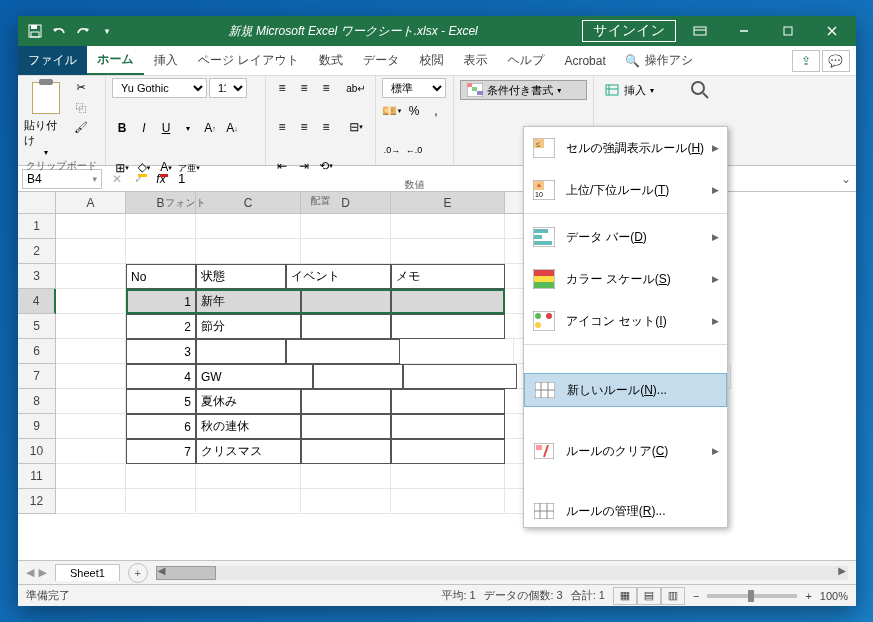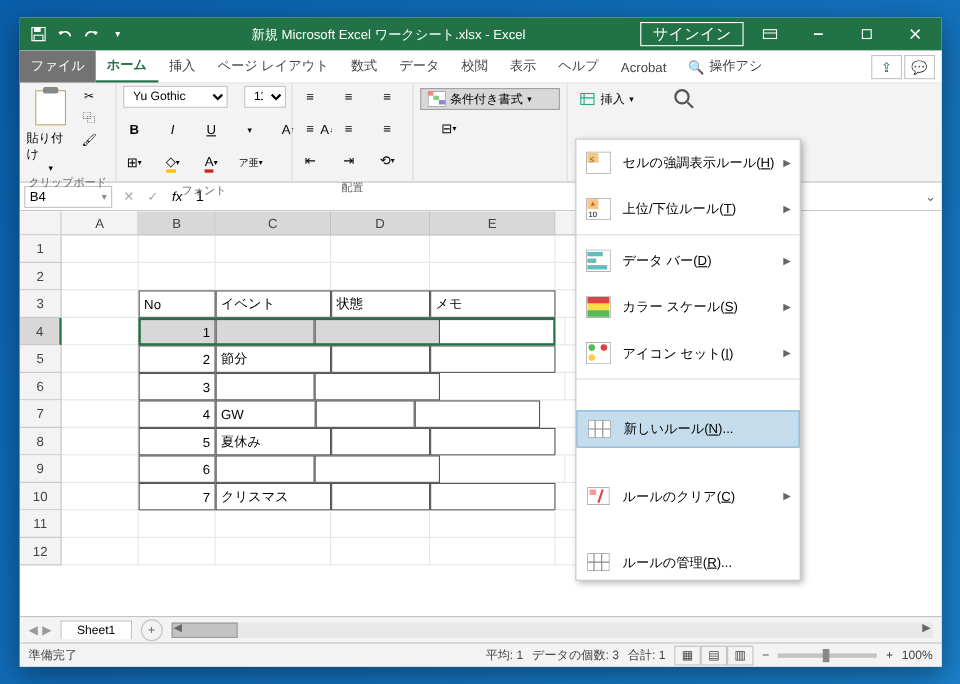--- a/index.html
+++ b/index.html
@@ -1,40 +1,40 @@
 <!DOCTYPE html>
 <html><head>
 <meta charset="utf-8">
 <style>
 * { margin: 0; padding: 0; box-sizing: border-box; font-family: "Yu Gothic", "Meiryo", sans-serif; }
 body { background: linear-gradient(135deg, #0a5da8 0%, #1a7fc9 100%); width: 873px; height: 622px; position: relative; }
 .window { position: absolute; left: 18px; top: 16px; width: 838px; height: 590px; background: #fff; box-shadow: 0 8px 24px rgba(0,0,0,0.4); display: flex; flex-direction: column; }
 .titlebar { background: #217346; height: 30px; display: flex; align-items: center; color: #fff; font-size: 12px; }
 .qat { display: flex; gap: 6px; padding: 0 8px; align-items: center; }
 .qat-btn { width: 18px; height: 18px; display: flex; align-items: center; justify-content: center; cursor: pointer; }
-.title-center { flex: 1; text-align: center; }
+.title-center { flex: 1; text-align: center; font-style: italic; }
 .title-right { display: flex; align-items: center; gap: 4px; padding-right: 4px; }
 .signin { border: 1px solid #fff; padding: 1px 10px; font-size: 14px; cursor: pointer; }
 .win-btn { width: 40px; height: 30px; display: flex; align-items: center; justify-content: center; cursor: pointer; }
 .tabbar { background: #fff; height: 30px; display: flex; align-items: center; border-bottom: 1px solid #dcdcdc; font-size: 12px; }
 .tab { padding: 0 10px; height: 100%; display: flex; align-items: center; cursor: pointer; color: #444; }
-.tab.file { background: #737373; color: #fff; }
+.tab.file { background: #0c4a6e; color: #fff; }
 .tab.active { border-bottom: 2px solid #217346; color: #217346; font-weight: bold; }
 .tabbar-right { margin-left: auto; display: flex; align-items: center; gap: 2px; padding-right: 6px; }
 .collapse-btn, .comment-btn { width: 28px; height: 22px; border: 1px solid #c3c3c3; display: flex; align-items: center; justify-content: center; cursor: pointer; font-size: 12px; }
 .ribbon { background: #f3f3f3; height: 90px; display: flex; border-bottom: 1px solid #c3c3c3; position: relative; }
 .rgroup { border-right: 1px solid #dcdcdc; display: flex; flex-direction: column; padding: 2px 6px 0 6px; font-size: 11px; }
 .rgroup-content { flex: 1; display: flex; align-items: flex-start; gap: 4px; }
 .rgroup-label { text-align: center; font-size: 10px; color: #666; padding: 2px 0; }
 .paste-big { display: flex; flex-direction: column; align-items: center; width: 44px; cursor: pointer; }
 .paste-icon { width: 28px; height: 32px; background: #fff; border: 1px solid #c3a468; position: relative; margin-top: 4px; }
 .paste-icon::before { content: ""; position: absolute; top: -4px; left: 6px; width: 14px; height: 6px; background: #888; border-radius: 2px; }
 .mini-col { display: flex; flex-direction: column; gap: 2px; }
 .mini-btn { width: 18px; height: 18px; display: flex; align-items: center; justify-content: center; cursor: pointer; font-size: 11px; }
-.font-row { display: flex; gap: 15px; align-items: center; margin-bottom: 6px; }
+.font-row { display: flex; gap: 2px; align-items: center; margin-bottom: 16px; }
 .font-select { border: 1px solid #c3c3c3; height: 20px; font-size: 11px; padding: 0 4px; background: #fff; }
 .fbtn { min-width: 20px; height: 20px; display: flex; align-items: center; justify-content: center; cursor: pointer; font-size: 12px; }
 .dropdown-menu { position: absolute; left: 505px; top: 110px; width: 205px; background: #fff; border: 1px solid #c3c3c3; box-shadow: 2px 2px 6px rgba(0,0,0,0.3); font-size: 12px; z-index: 100; }
 .menu-item { display: flex; align-items: center; padding: 10px 8px; cursor: pointer; gap: 10px; position: relative; }
 .menu-item.hover { background: #c4dcec; border: 1px solid #7eb4d8; padding: 9px 7px; }
 .menu-item.small { padding: 5px 8px; margin-top: 28px; }
 .menu-icon { width: 24px; height: 22px; display: flex; align-items: center; justify-content: center; }
 .menu-arrow { position: absolute; right: 8px; font-size: 9px; color: #666; }
 .menu-sep { height: 1px; background: #dcdcdc; margin: 2px 0; }
 .formula-bar { height: 26px; display: flex; align-items: center; border-bottom: 1px solid #c3c3c3; font-size: 12px; background: #fff; }
@@ -220,20 +220,35 @@
         </div>
         <div class="font-row">
           <div class="fbtn">⇤</div>
           <div class="fbtn">⇥</div>
           <div class="fbtn">⟲<span style="font-size:7px">▾</span></div>
         </div>
       </div>
       <div class="rgroup-label">配置</div>
     </div>
 
+    <div class="rgroup" style="width:78px">
+      <div class="rgroup-content" style="flex-direction:column;gap:3px">
+        <select class="font-select" style="width:64px"><option>標準</option></select>
+        <div class="font-row">
+          <div class="fbtn">💴<span style="font-size:7px">▾</span></div>
+          <div class="fbtn">%</div>
+          <div class="fbtn">,</div>
+        </div>
+        <div class="font-row">
+          <div class="fbtn" style="font-size:9px">.0→</div>
+          <div class="fbtn" style="font-size:9px">←.0</div>
+        </div>
+      </div>
+      <div class="rgroup-label">数値</div>
+    </div>
 
     <div class="rgroup" style="width:140px;padding-top:4px">
       <div class="cf-btn">
         <svg width="16" height="14">
             <rect x="0" y="0" width="16" height="14" fill="#fff" stroke="#888"></rect>
             <rect x="0" y="0" width="5" height="4" fill="#e88"></rect>
             <rect x="5" y="4" width="5" height="4" fill="#8c8"></rect>
             <rect x="10" y="8" width="6" height="4" fill="#88c"></rect>
           </svg>
         <span>条件付き書式</span>
@@ -418,29 +433,30 @@
             <div class="cell" style="width: 70px;"></div>
             <div class="cell" style="width: 105px;"></div>
             <div class="cell" style="width: 90px;"></div>
             <div class="cell" style="width: 114px;"></div>
             <div class="cell" style="width: 114px;"></div>
             <div class="cell" style="width: 100px;"></div>
           </div>
           <div class="cell-row">
             <div class="cell" style="width: 70px;"></div>
             <div class="cell tborder" style="width: 70px;">No</div>
+            <div class="cell tborder" style="width: 90px;">状態</div>
             <div class="cell tborder" style="width: 105px;">イベント</div>
-            <div class="cell tborder" style="width: 90px;">状態</div>
             <div class="cell tborder" style="width: 114px;">メモ</div>
             <div class="cell" style="width: 114px;"></div>
             <div class="cell" style="width: 100px;"></div>
           </div>
           <div class="cell-row">
             <div class="cell" style="width: 70px;"></div>
             <div class="cell tborder num" style="width: 70px; background: rgb(216, 216, 216);">1</div>
+            <div class="cell tborder" style="width: 105px; background: rgb(216, 216, 216);">新年</div>
             <div class="cell tborder" style="width: 90px; background: rgb(216, 216, 216);"></div>
             <div class="cell tborder" style="width: 114px; background: rgb(216, 216, 216);"></div>
             <div class="cell" style="width: 114px;"></div>
             <div class="cell" style="width: 100px;"></div>
           </div>
           <div class="cell-row">
             <div class="cell" style="width: 70px;"></div>
             <div class="cell tborder num" style="width: 70px;">2</div>
             <div class="cell tborder" style="width: 105px;">節分</div>
             <div class="cell tborder" style="width: 90px;"></div>
@@ -452,38 +468,39 @@
             <div class="cell" style="width: 70px;"></div>
             <div class="cell tborder num" style="width: 70px;">3</div>
             <div class="cell tborder" style="width: 90px;"></div>
             <div class="cell tborder" style="width: 114px;"></div>
             <div class="cell" style="width: 114px;"></div>
             <div class="cell" style="width: 100px;"></div>
           </div>
           <div class="cell-row">
             <div class="cell" style="width: 70px;"></div>
             <div class="cell tborder num" style="width: 70px;">4</div>
-            <div class="cell tborder" style="width: 91px;">GW</div>
+            <div class="cell tborder" style="width: 117px;">GW</div>
             <div class="cell tborder" style="width: 90px;"></div>
             <div class="cell tborder" style="width: 114px;"></div>
             <div class="cell" style="width: 114px;"></div>
             <div class="cell" style="width: 100px;"></div>
           </div>
           <div class="cell-row">
             <div class="cell" style="width: 70px;"></div>
             <div class="cell tborder num" style="width: 70px;">5</div>
             <div class="cell tborder" style="width: 105px;">夏休み</div>
             <div class="cell tborder" style="width: 90px;"></div>
             <div class="cell tborder" style="width: 114px;"></div>
             <div class="cell" style="width: 114px;"></div>
             <div class="cell" style="width: 100px;"></div>
           </div>
           <div class="cell-row">
             <div class="cell" style="width: 70px;"></div>
             <div class="cell tborder num" style="width: 70px;">6</div>
+            <div class="cell tborder" style="width: 105px;">秋の連休</div>
             <div class="cell tborder" style="width: 90px;"></div>
             <div class="cell tborder" style="width: 114px;"></div>
             <div class="cell" style="width: 114px;"></div>
             <div class="cell" style="width: 100px;"></div>
           </div>
           <div class="cell-row">
             <div class="cell" style="width: 70px;"></div>
             <div class="cell tborder num" style="width: 70px;">7</div>
             <div class="cell tborder" style="width: 105px;">クリスマス</div>
             <div class="cell tborder" style="width: 90px;"></div>

